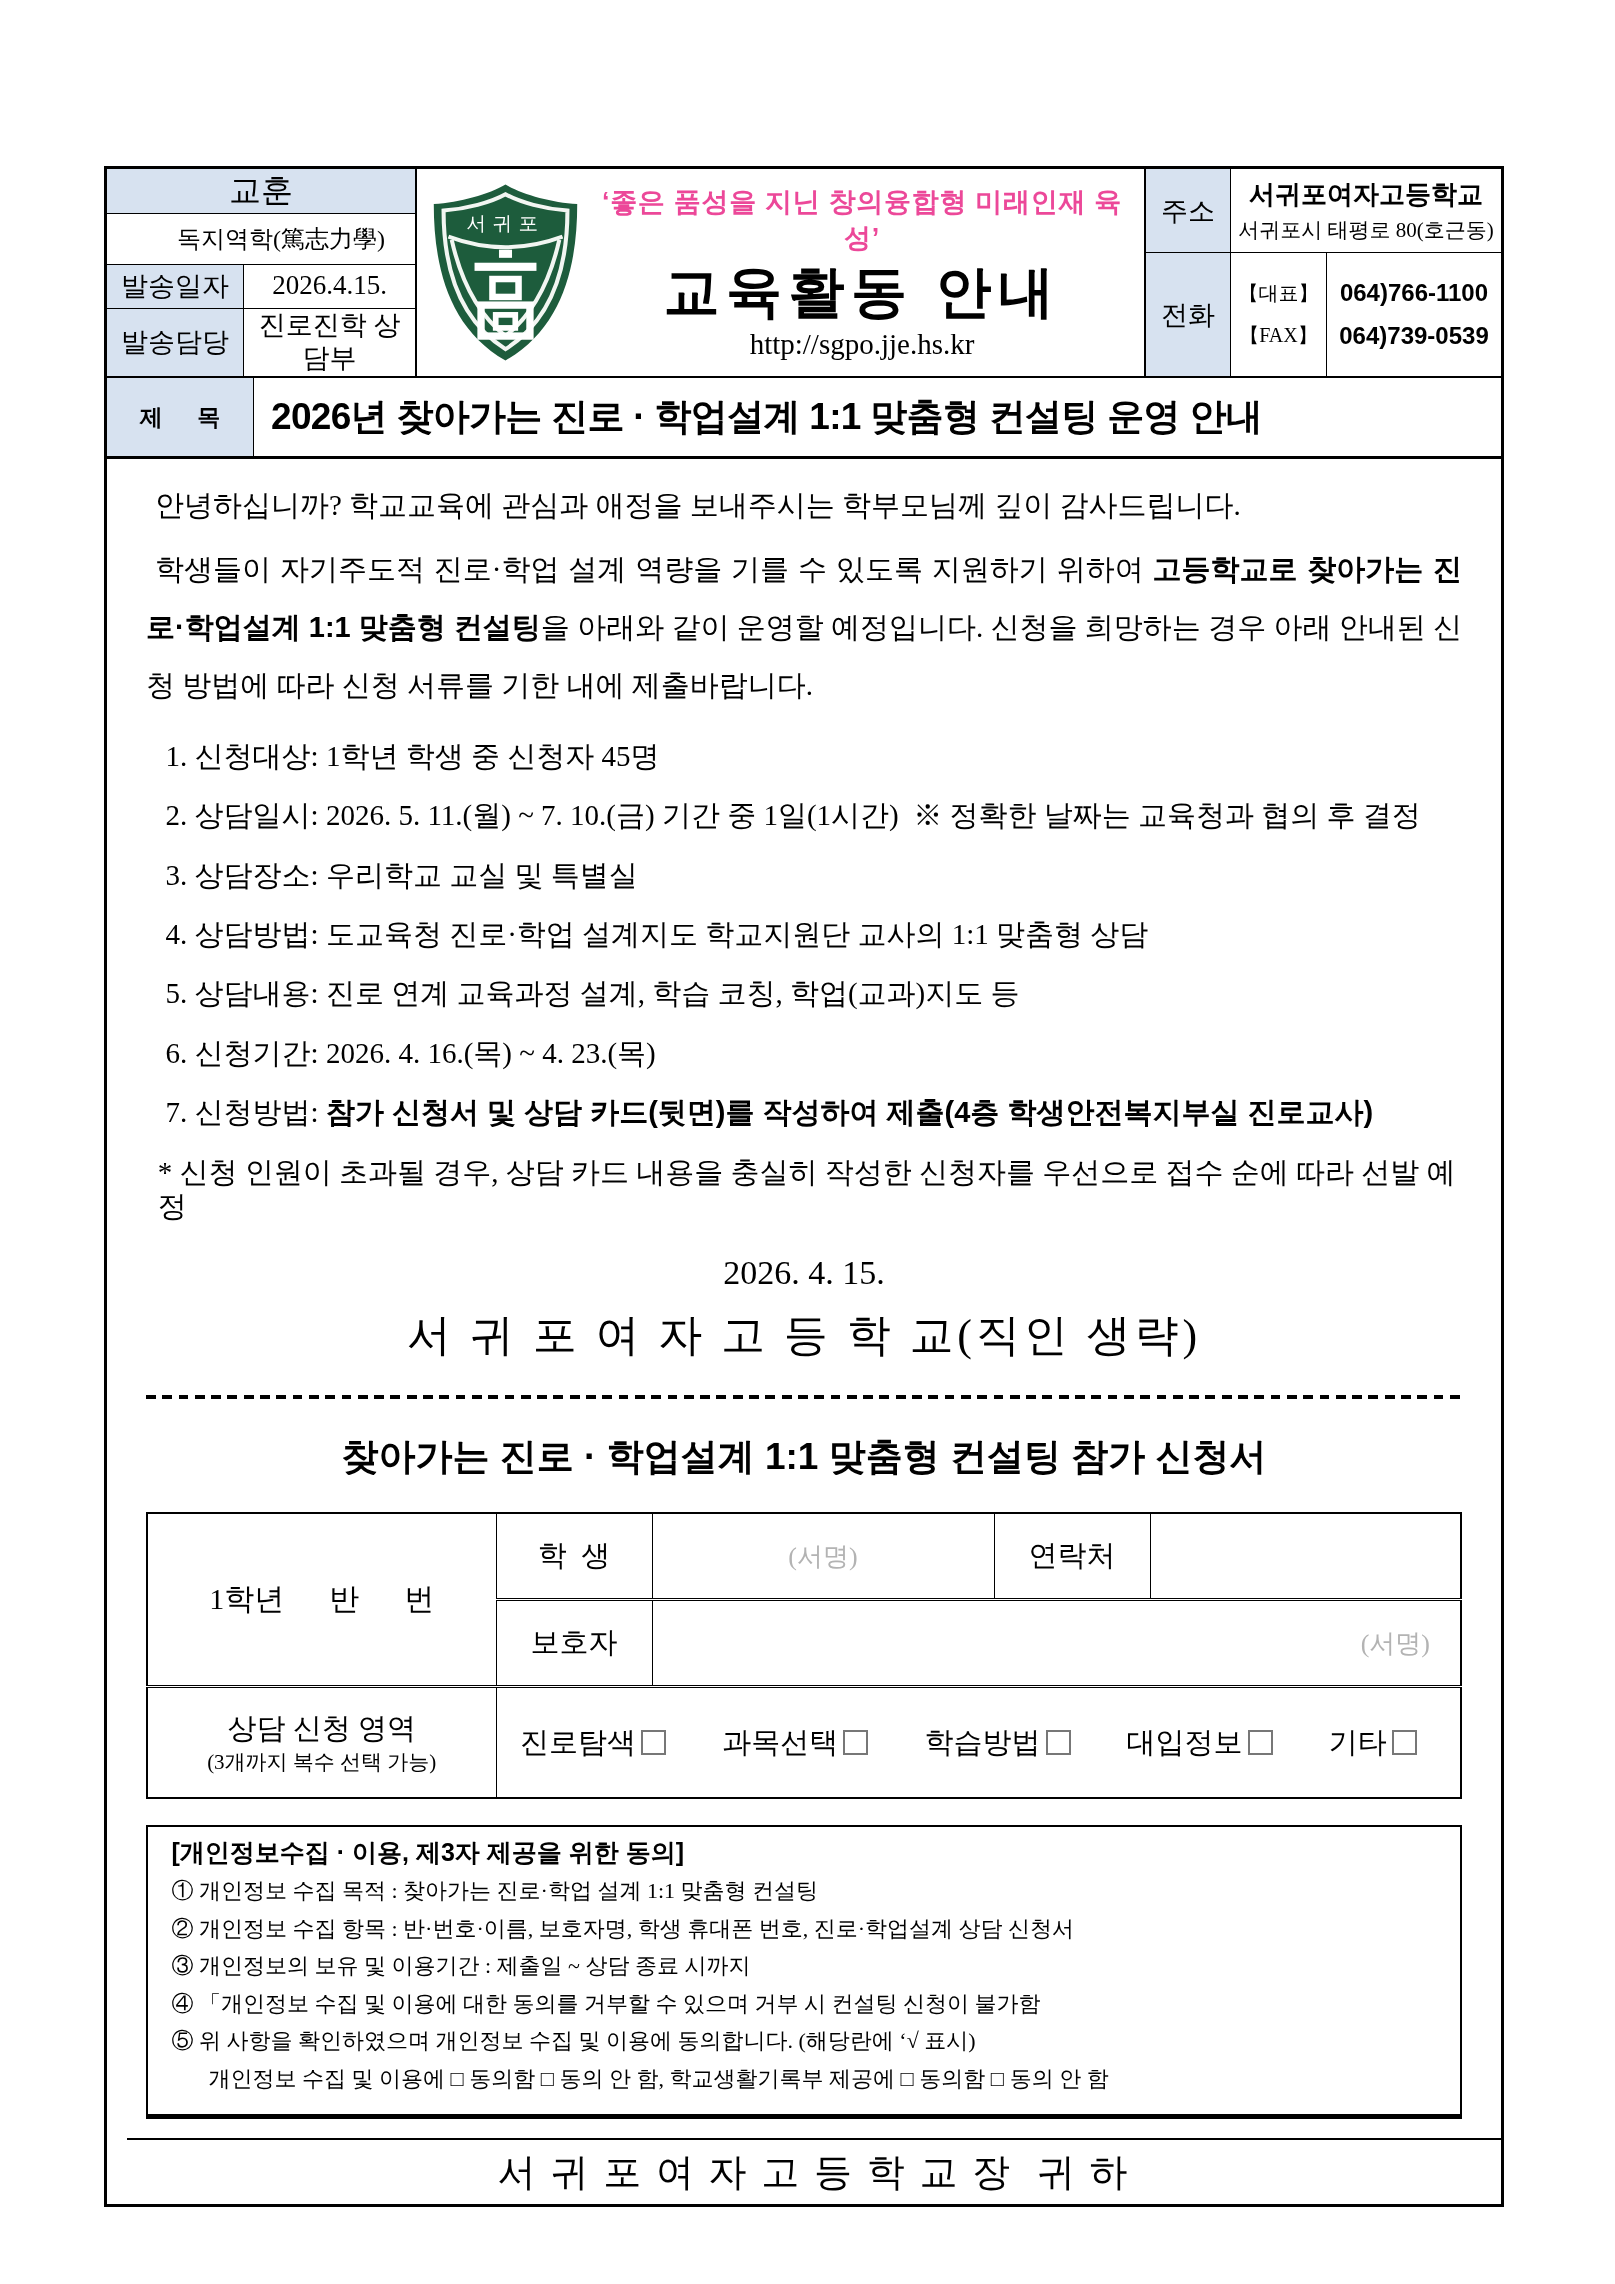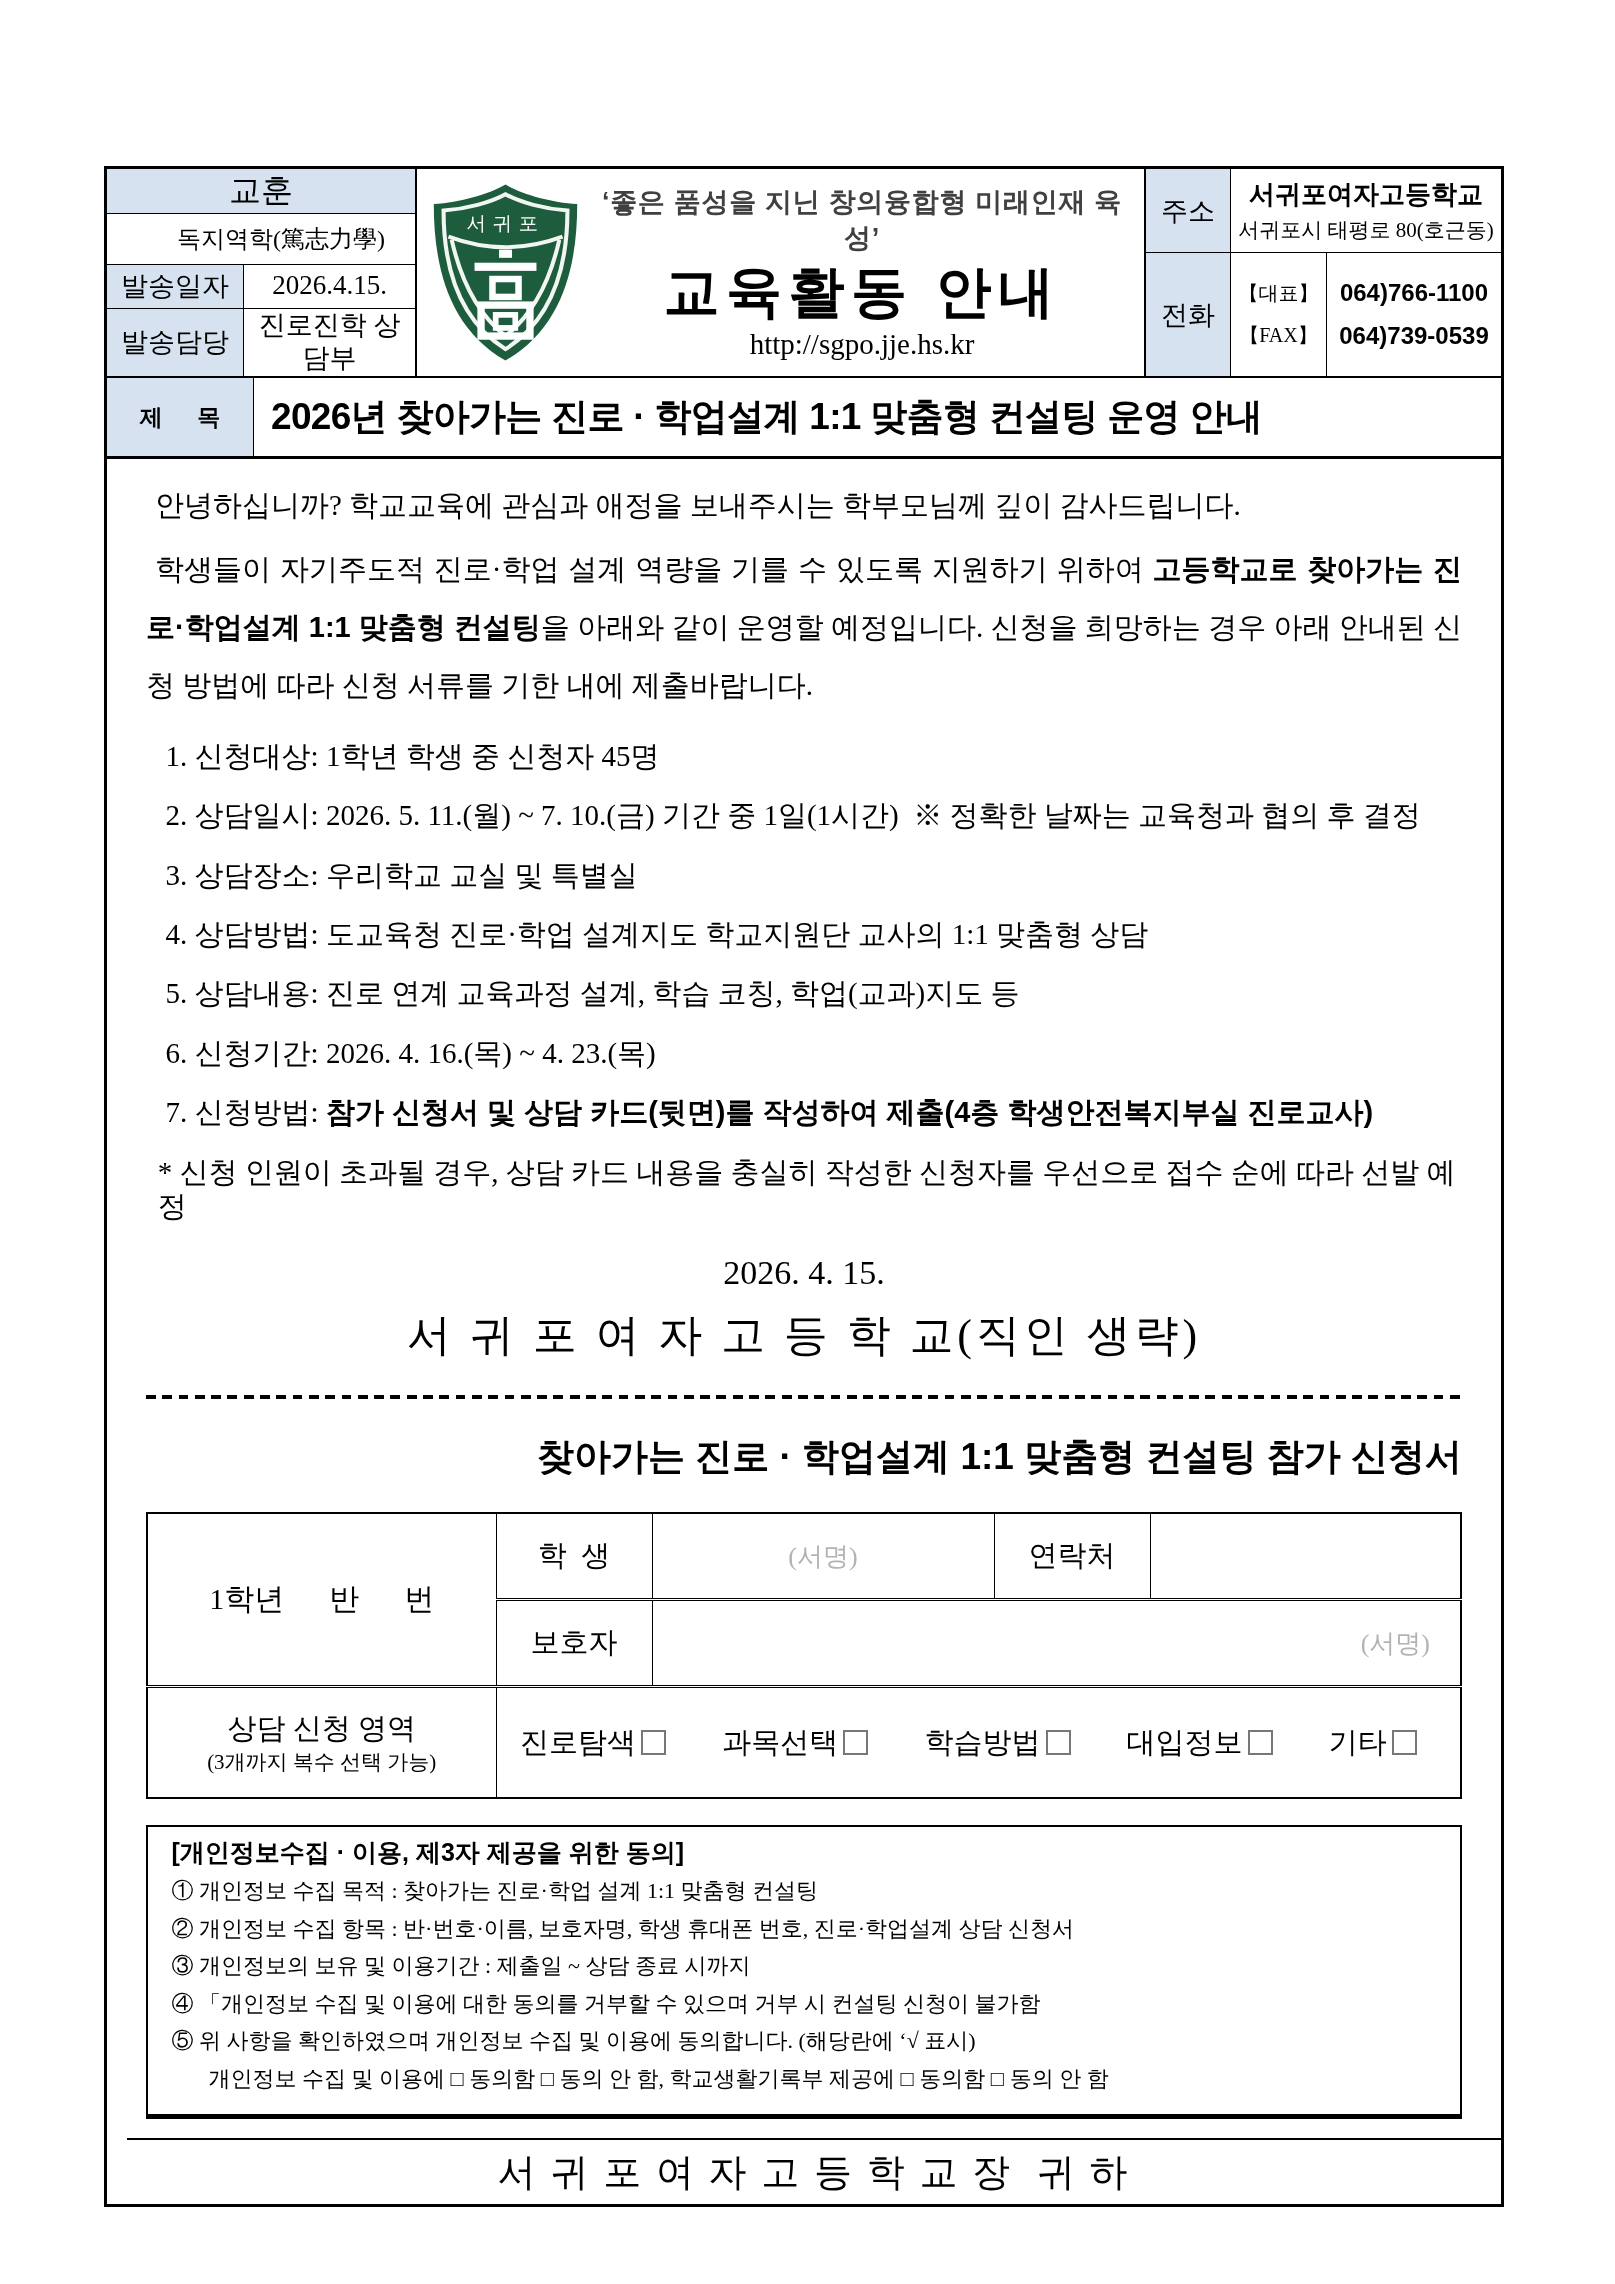--- a/index.html
+++ b/index.html
@@ -10,21 +10,21 @@
   .letterhead{height:209px;display:flex;border-bottom:2px solid #000;box-sizing:border-box;}
   .lh-left{width:310px;border-right:2px solid #000;display:flex;flex-direction:column;box-sizing:border-box;}
   .lh-r1{height:46px;display:flex;align-items:center;justify-content:center;border-bottom:1.3px solid #000;font-size:32px;}
   .lh-r2{height:56px;display:flex;align-items:center;justify-content:center;border-bottom:1.3px solid #000;font-size:24px;padding-left:40px;}
   .lh-r3{height:48px;display:flex;border-bottom:1.3px solid #000;}
   .lh-r4{flex:1;display:flex;}
   .lh-lbl{width:137px;display:flex;align-items:center;justify-content:center;border-right:1.3px solid #000;font-size:27px;box-sizing:border-box;}
   .lh-val{flex:1;display:flex;align-items:center;justify-content:center;font-size:27px;text-align:center;line-height:1.25;padding:0 5.2px;}
   .banner{flex:1;display:flex;align-items:center;padding:3.9px 6.5px;box-sizing:border-box;}
   .banner-text{flex:1;text-align:center;display:flex;flex-direction:column;gap:6.5px;}
-  .slogan{font-family:"Liberation Sans","DejaVu Sans",sans-serif;font-weight:bold;color:#404040;font-size:27px;letter-spacing:0.7px;}
+  .slogan{font-family:"Liberation Sans","DejaVu Sans",sans-serif;font-weight:bold;color:#ec4899;font-size:27px;letter-spacing:0.7px;}
   .doc-type{font-family:"Liberation Sans","DejaVu Sans",sans-serif;font-weight:900;font-size:56px;letter-spacing:6.5px;line-height:1.05;}
   .website{font-size:29px;}
   .contact{width:357px;border-left:2px solid #000;display:flex;flex-direction:column;box-sizing:border-box;}
   .ct-row1{height:83px;display:flex;border-bottom:1.3px solid #000;}
   .ct-row2{flex:1;display:flex;}
   .ct-lbl{width:85px;display:flex;align-items:center;justify-content:center;border-right:1.3px solid #000;font-size:27px;box-sizing:border-box;}
   .addr-val{flex:1;display:flex;flex-direction:column;align-items:center;justify-content:center;gap:3.9px;}
   .addr-school{font-family:"Liberation Sans","DejaVu Sans",sans-serif;font-weight:bold;font-size:26px;}
   .addr-street{font-size:21px;}
   .ph-mid{width:96px;border-right:1.3px solid #000;display:flex;flex-direction:column;align-items:center;justify-content:center;gap:14.3px;font-size:20px;box-sizing:border-box;}
@@ -37,21 +37,21 @@
   .content{padding:23px 39px 19.6px;box-sizing:border-box;}
   .greeting{margin:0 0 11.7px;font-size:29px;line-height:1.6;text-indent:9px;}
   .intro{margin:0 0 13px;font-size:29px;line-height:2.0;text-align:justify;text-indent:9px;}
   .intro b, .li-bold{font-family:"Liberation Sans","DejaVu Sans",sans-serif;font-weight:800;}
   .nlist{margin:0;padding:0 0 0 19.6px;list-style:none;}
   .nlist li{margin:26px 0;font-size:29px;line-height:1.15;white-space:pre-wrap;}
   .note{margin:27px 0 0 11.7px;font-size:29px;line-height:1.15;}
   .issue-date{margin-top:31px;text-align:center;font-size:34px;}
   .school-sign{margin-top:14.3px;text-align:center;font-size:44px;white-space:pre;letter-spacing:3.9px;}
   .dashes{margin-top:30px;height:3.3px;background:repeating-linear-gradient(90deg,#000 0 9.8px,transparent 9.8px 16.3px);}
-  .form-title{margin-top:33px;text-align:right;font-family:"Liberation Sans","DejaVu Sans",sans-serif;font-weight:800;font-size:37px;}
+  .form-title{margin-top:33px;text-align:center;font-family:"Liberation Sans","DejaVu Sans",sans-serif;font-weight:800;font-size:37px;}
   
   .form-table{margin-top:30px;width:100%;border-collapse:collapse;table-layout:fixed;border:2.6px solid #000;}
   .form-table td{border:1.3px solid #000;box-sizing:border-box;}
   .form-table tr.fr1 td{height:87px;border-bottom:3.9px double #000;}
   .form-table tr.fr2 td{height:87px;border-bottom:3.9px double #000;}
   .form-table tr.fr3 td{height:111px;}
   td.grade{text-align:center;font-size:30px;white-space:pre;}
   td.flabel{text-align:center;font-size:29px;white-space:pre;}
   td.sigc{text-align:center;color:#b3b3b3;font-size:26px;}
   td.sigr{text-align:right;color:#b3b3b3;font-size:26px;padding-right:30px;}

